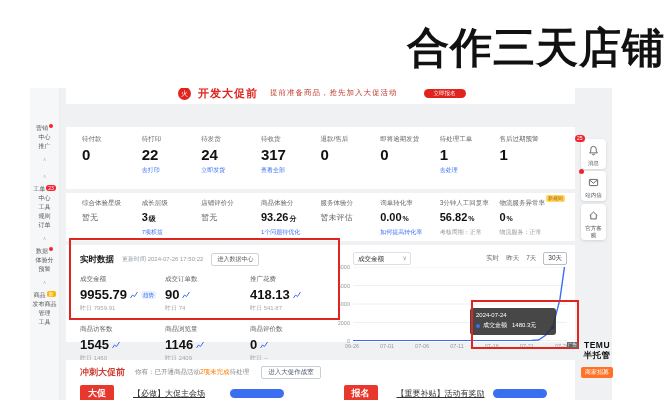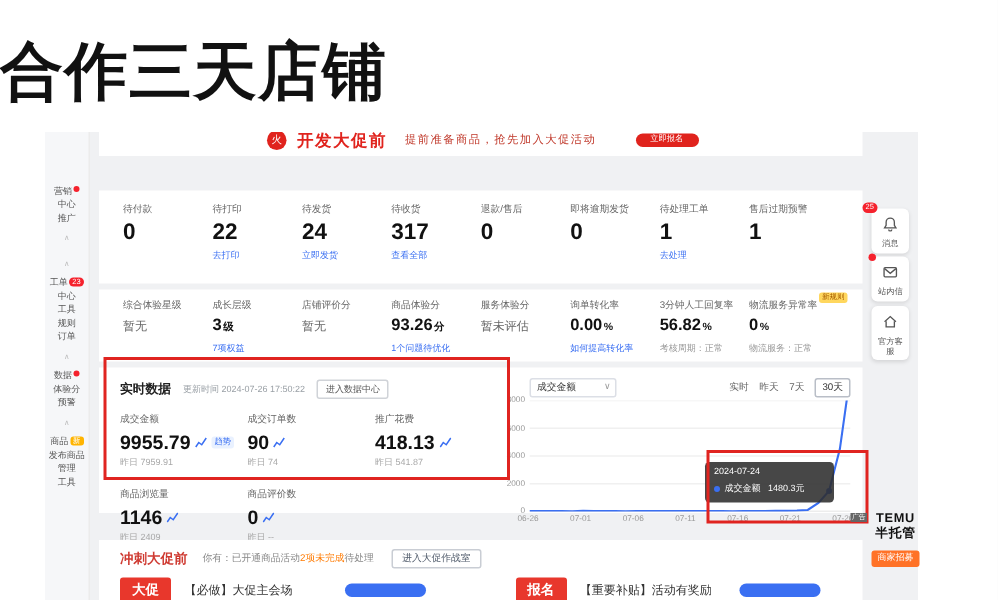--- a/index.html
+++ b/index.html
@@ -1,20 +1,20 @@
 <!DOCTYPE html>
 <html><head>
 <meta charset="utf-8">
 <style>
   * { margin:0; padding:0; box-sizing:border-box; }
   html,body { background:#ffffff; }
   body { font-family:"Liberation Sans","DejaVu Sans",sans-serif; }
   #canvas { position:relative; width:665px; height:400px; background:#fff; overflow:hidden; }
 
-  .page-title { position:absolute; top:20px; left:0; width:100%; text-align:left;
+  .page-title { position:absolute; top:20px; left:0; width:100%; text-align:right;
     font-size:42px; font-weight:700; color:#111; letter-spacing:1px; }
 
   
   .dash { position:absolute; left:30px; top:88px; width:582px; height:312px; background:#f0f1f3; }
 
   
   .sidebar { position:absolute; left:0; top:0; width:30px; height:312px; background:#f6f7f9;
     border-right:1px solid #ececec; display:flex; flex-direction:column; align-items:center;
     padding-top:36px; }
   .sb-item { font-size:6px; line-height:9px; color:#555; white-space:nowrap; }
@@ -101,21 +101,21 @@
   .promo-head { display:flex; align-items:center; }
   .promo-title { font-size:9px; font-weight:700; color:#cf3b32; }
   .promo-desc { font-size:6.5px; color:#888; margin-left:10px; }
   .promo-desc .hl { color:#ff7a00; }
   .promo-btn { border:1px solid #c9cdd4; border-radius:2px; font-size:6.5px; color:#4e5969;
     padding:1px 6px; margin-left:12px; background:#fff; }
   .task-row { display:flex; gap:46px; margin-top:6px; }
   .task { flex:1 1 0; display:flex; align-items:center; }
   .task-badge { background:#e8372c; color:#fff; font-weight:700; font-size:9px;
     padding:2px 8px; border-radius:2px; flex:0 0 auto; }
-  .task-text { font-size:8px; color:#333; margin-left:9px; white-space:nowrap; }
+  .task-text { font-size:8px; color:#333; margin-left:19px; white-space:nowrap;text-decoration:underline; }
   .task-bar { width:54px; height:9px; border-radius:5px; background:#3a6ff2; margin-left:auto; margin-right:14px; flex:0 0 auto; }
 
   
   .anno { position:absolute; border:2px solid #e02420; }
   .anno-1 { left:69px; top:238px; width:271px; height:82px; }
   .anno-2 { left:471px; top:300px; width:108px; height:49px; }
 
   
   .fab { position:absolute; left:581px; width:25px; background:#fff; border-radius:4px;
     box-shadow:0 1px 3px rgba(0,0,0,.12); text-align:center; padding:3px 0 2px; }
@@ -340,20 +340,31 @@
             <div class="rt-vrow">
               <span class="rt-value">418.13</span>
               <svg class="rt-icon" width="8" height="8" viewBox="0 0 8 8">
                 <polyline points="0.5,7 2.5,4 4.5,5.5 7.5,1" fill="none" stroke="#3a6ff2" stroke-width="1"></polyline>
               </svg>
 
             </div>
             <div class="rt-yday">昨日 541.87</div>
           </div>
 
+          <div class="rt-cell">
+            <div class="m-label">商品访客数</div>
+            <div class="rt-vrow">
+              <span class="rt-value">1545</span>
+              <svg class="rt-icon" width="8" height="8" viewBox="0 0 8 8">
+                <polyline points="0.5,7 2.5,4 4.5,5.5 7.5,1" fill="none" stroke="#3a6ff2" stroke-width="1"></polyline>
+              </svg>
+
+            </div>
+            <div class="rt-yday">昨日 1460</div>
+          </div>
 
           <div class="rt-cell">
             <div class="m-label">商品浏览量</div>
             <div class="rt-vrow">
               <span class="rt-value">1146</span>
               <svg class="rt-icon" width="8" height="8" viewBox="0 0 8 8">
                 <polyline points="0.5,7 2.5,4 4.5,5.5 7.5,1" fill="none" stroke="#3a6ff2" stroke-width="1"></polyline>
               </svg>
 
             </div>

